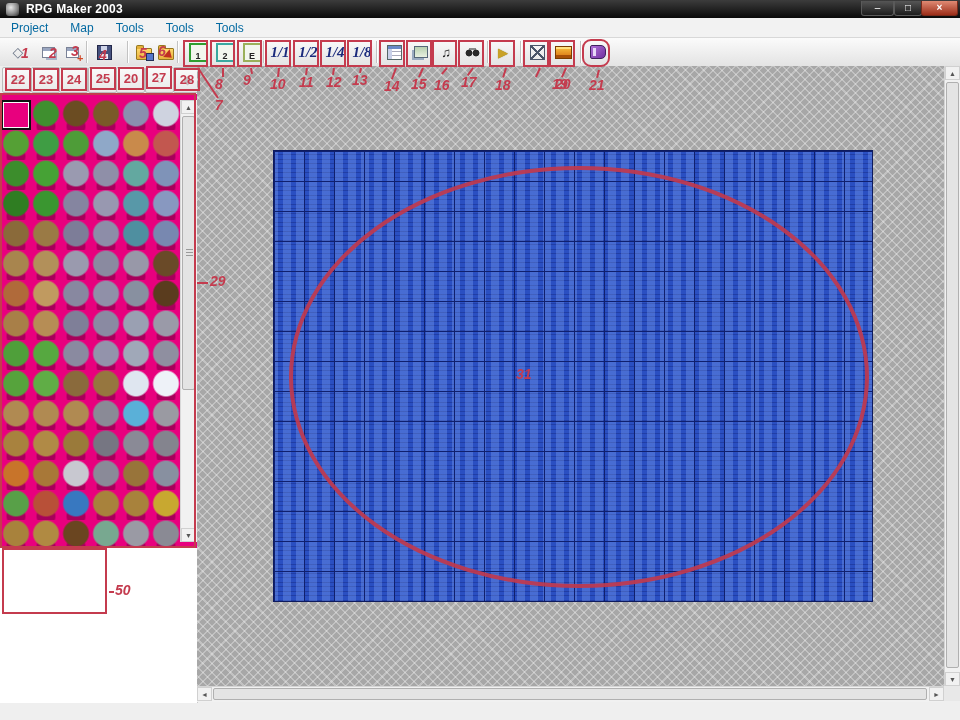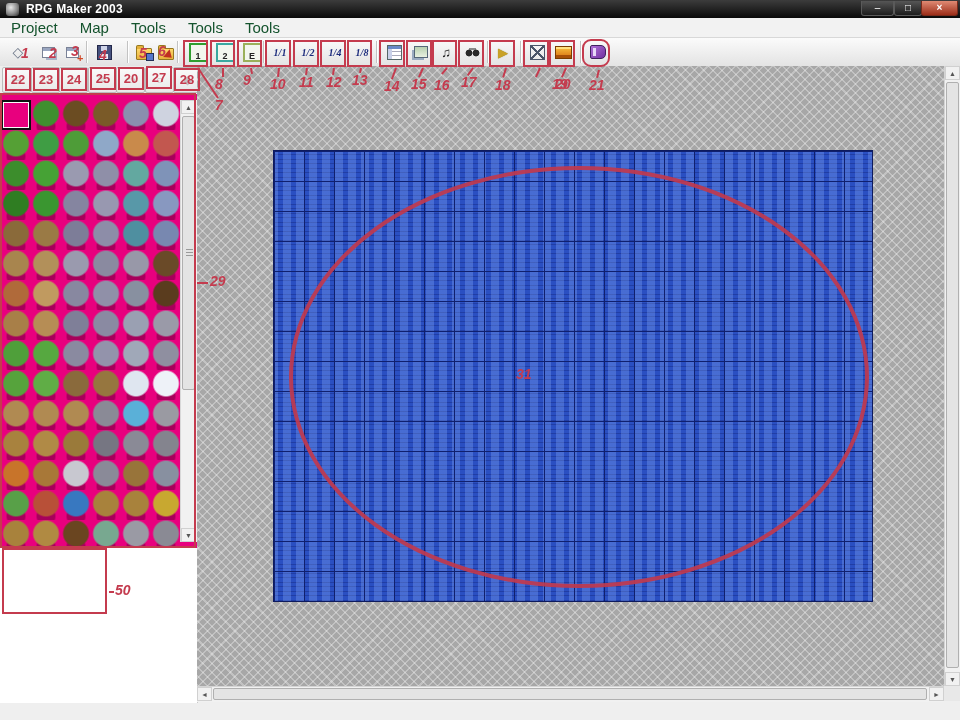--- a/index.html
+++ b/index.html
@@ -12,30 +12,30 @@
     background:radial-gradient(circle at 38% 35%,#e8e8e8,#8a8a8a 55%,#2a2a2a);}
   .apptitle{color:#fff;font-size:12px;font-weight:bold;letter-spacing:.2px;}
   .wctl{position:absolute;top:1px;height:14px;display:flex;align-items:center;justify-content:center;
     color:#fff;font-size:10px;line-height:12px;border:1px solid #5a5a5a;border-top:none;
     border-radius:0 0 3px 3px;background:linear-gradient(#565656,#1d1d1d);}
   .wctl.min{left:861px;width:31px}.wctl.max{left:894px;width:26px}
   .wctl.close{left:921px;width:35px;background:linear-gradient(#e08a73,#9c2d18);border-color:#7a2a1a;font-weight:bold;}
   
   .menubar{position:absolute;left:0;top:18px;width:960px;height:19px;background:#f2f2f2;
     border-bottom:1px solid #d8d8d8;display:flex;align-items:center;}
-  .menu-item{font-size:15px;color:#14532d;padding:0 11px;}
+  .menu-item{font-size:12px;color:#0369a1;padding:0 11px;}
   
   .toolbar{position:absolute;left:0;top:38px;width:960px;height:28px;
     background:linear-gradient(#fbfbfb,#e3e3e3);border-bottom:1px solid #bdbdbd;}
   .tb-sep{position:absolute;top:3px;width:1px;height:22px;background:#c2c2c2;box-shadow:1px 0 0 #fff;}
   .tb-btn{position:absolute;top:2px;width:24px;height:24px;display:flex;align-items:center;justify-content:center;}
   .glyph{font-size:14px;color:#6a7486;}
   .g-music-test{color:#1c1c1c;font-size:13px;}
   .g-play-test{color:#c9a227;font-size:13px;text-shadow:0 0 1px #7a6a00;}
-  .frac{font-family:"Liberation Serif",serif;font-style:italic;font-weight:bold;font-size:10px;color:#1a2a7c;}
+  .frac{font-family:"Liberation Serif",serif;font-style:italic;font-weight:bold;font-size:15px;color:#1a2a7c;}
   .ci{position:relative;display:block;}
   .ci-windows{width:11px;height:9px;border:1px solid #7a8296;background:linear-gradient(#9aa6c0 0 3px,#fff 3px);box-shadow:3px 3px 0 -1px #aab4c8;}
   .ci-winplus{width:11px;height:9px;border:1px solid #7a8296;background:linear-gradient(#9aa6c0 0 3px,#fff 3px);}
   .ci-winplus::after{content:"+";position:absolute;right:-6px;bottom:-7px;color:#d24a28;font-weight:bold;font-size:11px;}
   .ci-floppy{width:13px;height:13px;background:#46527e;border:1px solid #23284a;}
   .ci-floppy::before{content:"";position:absolute;left:3px;top:0;width:6px;height:5px;background:#cfd4e8;}
   .ci-floppy::after{content:"";position:absolute;left:2px;bottom:0;width:8px;height:5px;background:#eceef6;}
   .ci-folder{width:14px;height:10px;margin-top:3px;background:linear-gradient(#ffd86b,#e6b23c);border:1px solid #96781e;border-radius:1px;}
   .ci-folder::before{content:"";position:absolute;top:-4px;left:-1px;width:6px;height:3px;background:#e6b23c;border:1px solid #96781e;border-bottom:none;border-radius:2px 2px 0 0;}
   .ci-folder.chip::after{content:"";position:absolute;right:-3px;bottom:-2px;width:6px;height:6px;background:#5577cc;border:1px solid #222e55;}

